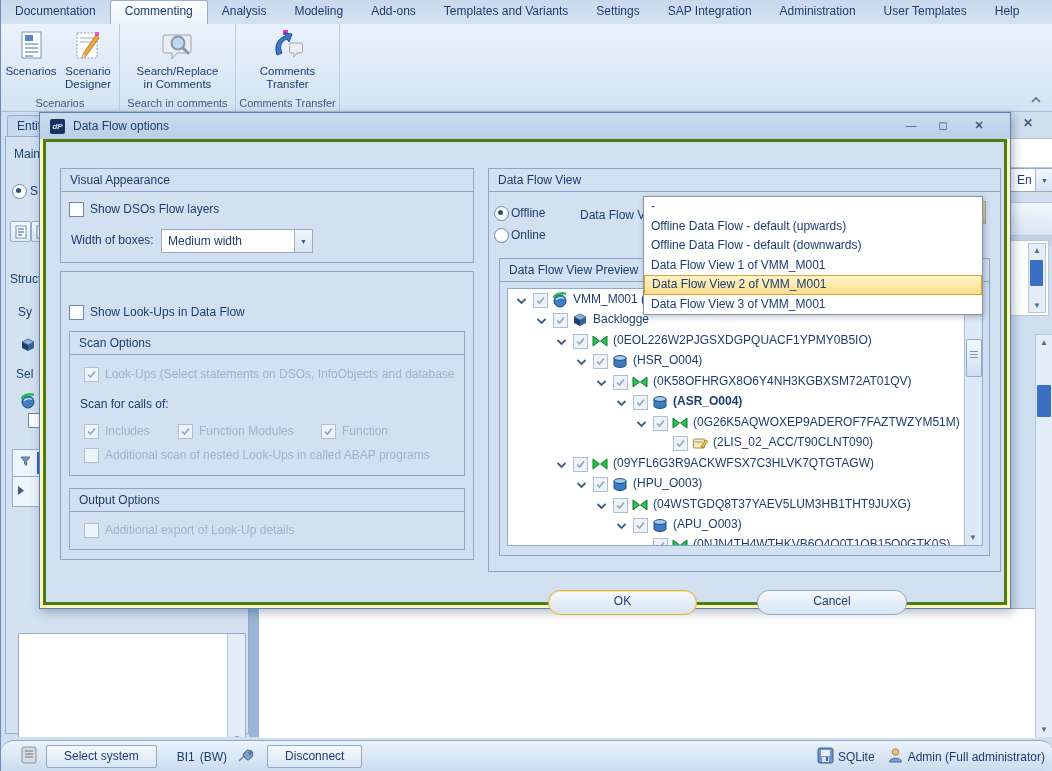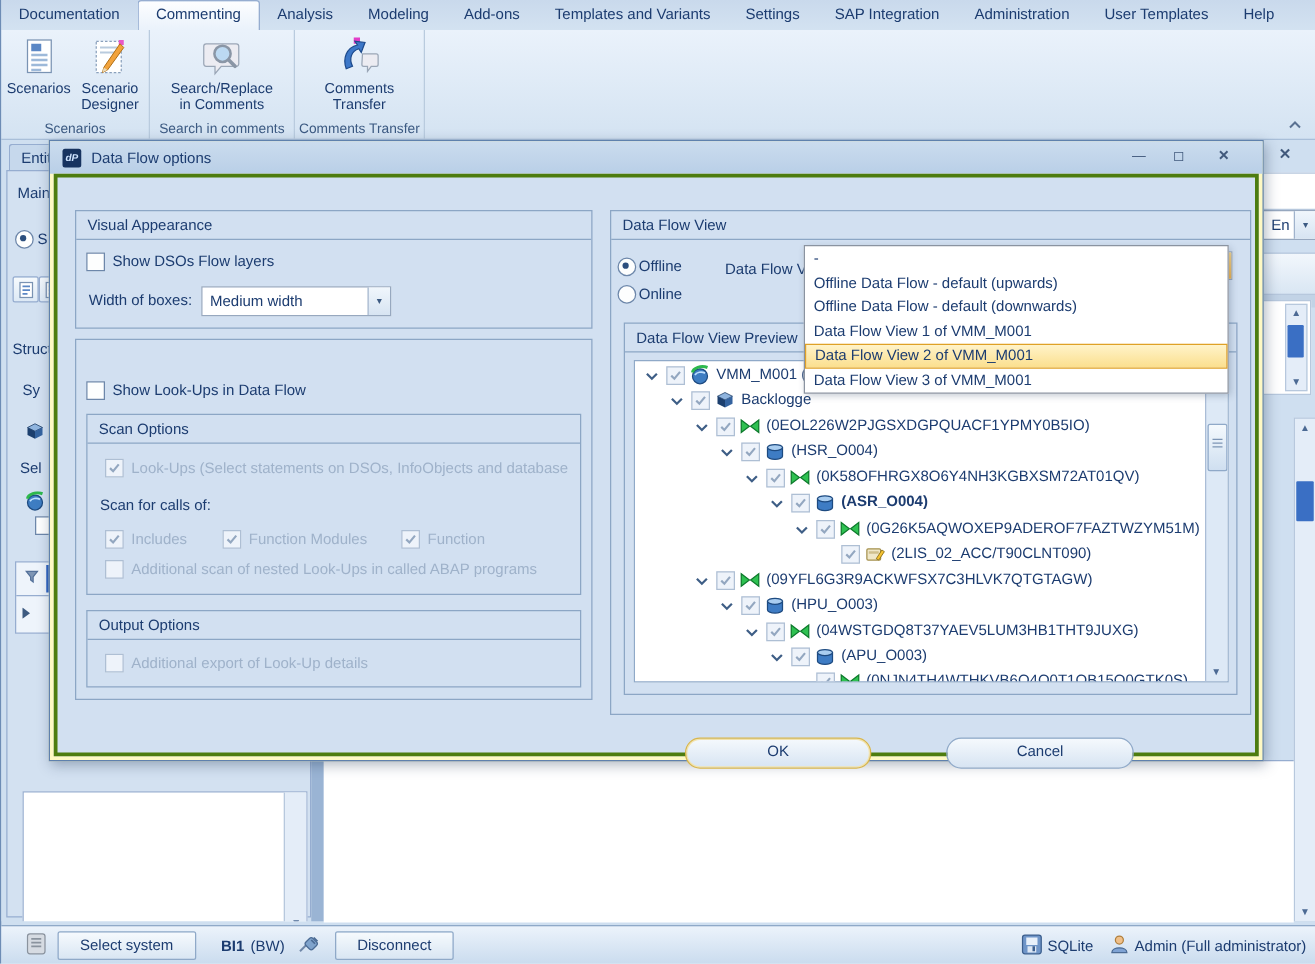--- a/index.html
+++ b/index.html
@@ -40,21 +40,21 @@
   
   #right-strip{position:absolute;left:1008px;top:112px;width:44px;height:625px;overflow:hidden;background:#cfdff0;}
   .scroll-track{position:absolute;background:#e4edf8;border:1px solid #b7c8dd;}
   .scroll-thumb{position:absolute;background:#3a6fc4;border-radius:1px;}
   
   #splitter{position:absolute;left:248px;top:606px;width:10px;height:131px;background:#9ab4d4;}
   #bottom-main{position:absolute;left:258px;top:608px;width:776px;height:129px;background:#fff;border-top:1px solid #96add0;}
   
   #statusbar{position:absolute;left:0;top:740px;width:1052px;height:31px;
              background:linear-gradient(#ecf3fb,#c9dbee);border-top:1px solid #8fa9c8;
-             display:flex;align-items:center;}
+             display:flex;align-items:center;border-radius:13px;}
   .sb-btn{height:21px;border:1px solid #8fa9c8;border-radius:2px;background:linear-gradient(#f6fafd,#d9e6f3);
           padding:0 17px;line-height:20px;margin-right:8px;}
   
   #dialog{position:absolute;left:38px;top:112px;width:970px;height:495px;background:#fef9c3;
           border:1px solid #5f81ad;box-shadow:2px 3px 10px rgba(30,50,80,.35);}
   #dlg-titlebar{position:absolute;left:0;top:0;width:100%;height:26px;
                 background:linear-gradient(#cbdcee,#b9cfe7);display:flex;align-items:center;}
   #dlg-icon{width:15px;height:15px;margin:0 8px 0 10px;background:#17335f;border-radius:2px;color:#cfe4ff;
             font-size:8px;font-style:italic;font-weight:bold;display:flex;align-items:center;justify-content:center;}
   .dlg-winbtn{position:absolute;top:5px;width:22px;height:16px;text-align:center;color:#41597c;font-size:11px;line-height:15px;}
@@ -284,21 +284,21 @@
       <svg width="17" height="19" viewBox="0 0 17 19">
           <rect x="1" y="1" width="14" height="16" rx="2" fill="#d6dbe2" stroke="#8a939e"></rect>
           <g stroke="#8a939e" stroke-width="1.4">
             <line x1="4" y1="5" x2="12" y2="5"></line>
             <line x1="4" y1="8" x2="12" y2="8"></line>
             <line x1="4" y1="11" x2="12" y2="11"></line>
           </g>
         </svg>
     </span>
     <span class="sb-btn">Select system</span>
-    <span style="font-weight:bold;margin:0 5px 0 12px">BI1</span>
+    <span style="font-weight:normal;margin:0 5px 0 12px">BI1</span>
     <span>(BW)</span>
     <span style="margin:0 10px">
       <svg width="20" height="16" viewBox="0 0 20 16">
           <line x1="2" y1="14" x2="8" y2="8" stroke="#6f87a8" stroke-width="1.6"></line>
           <rect x="7" y="4" width="8" height="8" rx="2" transform="rotate(45 11 8)" fill="#7fa3cc" stroke="#4b6b94"></rect>
           <line x1="13" y1="3" x2="16" y2="6" stroke="#4b6b94" stroke-width="1.4"></line>
           <line x1="11" y1="5" x2="14" y2="8" stroke="#4b6b94" stroke-width="1.4"></line>
         </svg>
     </span>
     <span class="sb-btn">Disconnect</span>

